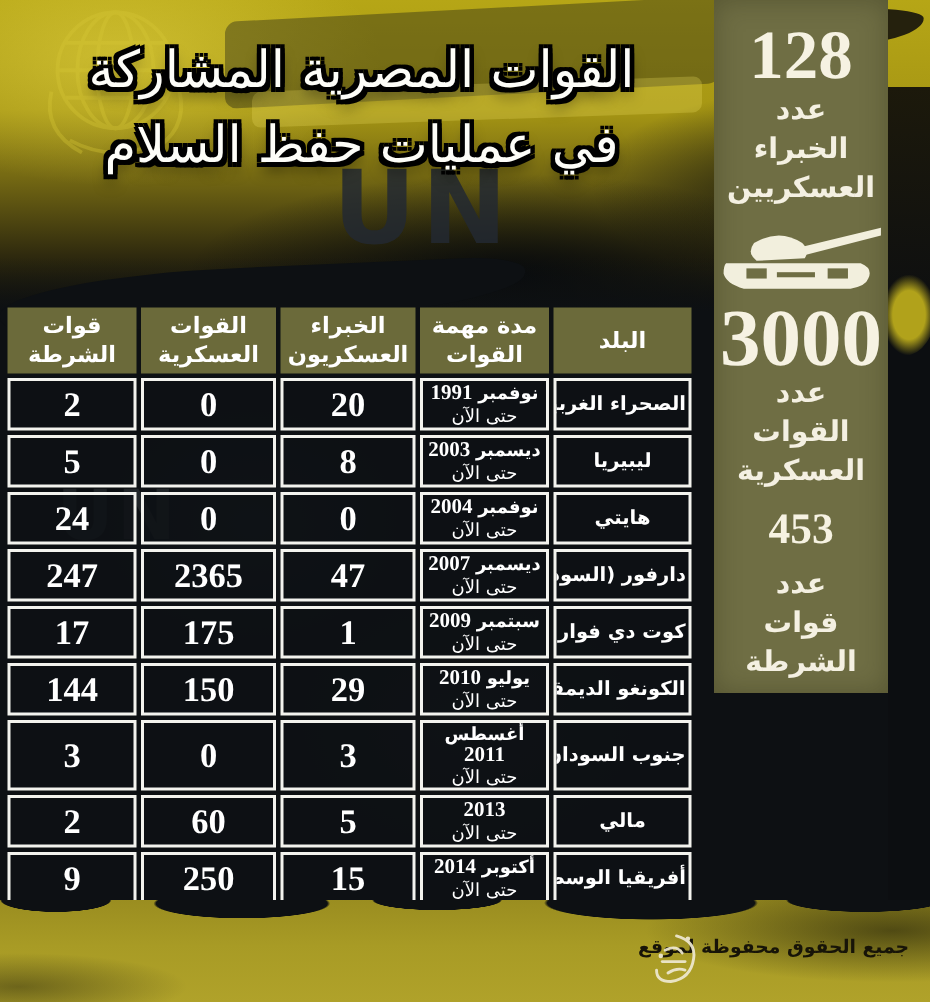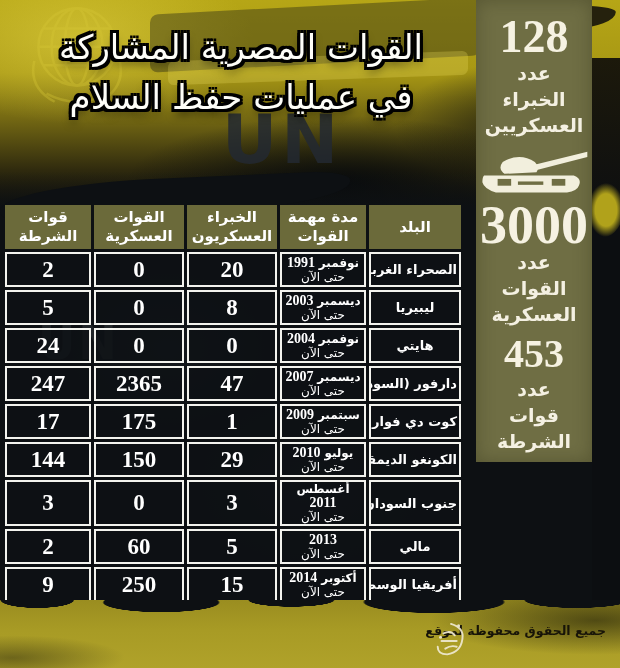--- a/index.html
+++ b/index.html
@@ -46,21 +46,21 @@
                   0 -3px 0 #000,0 3px 0 #000,-3px 0 0 #000,3px 0 0 #000,0 6px 9px rgba(0,0,0,.55);}
 
   
   .sidebar{position:absolute;left:476px;top:0;width:116px;height:462px;z-index:4;
       background:#6f6e44;box-shadow:inset 0 0 18px rgba(40,40,18,.35);
       display:flex;flex-direction:column;align-items:center;direction:rtl;text-align:center;
       color:#f4f0e0;overflow:hidden;}
   .stat-value{font-family:"Liberation Serif","DejaVu Serif",serif;font-weight:bold;color:#f6f2e2;}
   .v1{font-size:46px;line-height:46px;margin-top:14px;}
   .v2{font-size:54px;line-height:47px;margin-top:2px;}
-  .v3{font-size:40px;line-height:45px;margin-top:4px;font-family:Liberation Serif, serif;}
+  .v3{font-size:29px;line-height:45px;margin-top:4px;font-family:Liberation Serif, serif;}
   .stat-label{font-weight:bold;font-size:19px;line-height:26px;color:#f4f0e2;}
   .tank-wrap{margin:8px 0 0 0;line-height:0;}
   .soldier-wrap{margin-top:8px;line-height:0;}
 
   
   table.forces{position:absolute;left:2px;top:202px;z-index:3;width:462px;direction:rtl;
       border-collapse:separate;border-spacing:3px;table-layout:fixed;}
   table.forces col.c-country{width:92px;} table.forces col.c-duration{width:86px;}
   table.forces col.c-experts{width:90px;} table.forces col.c-military{width:90px;}
   table.forces col.c-police{width:86px;}

